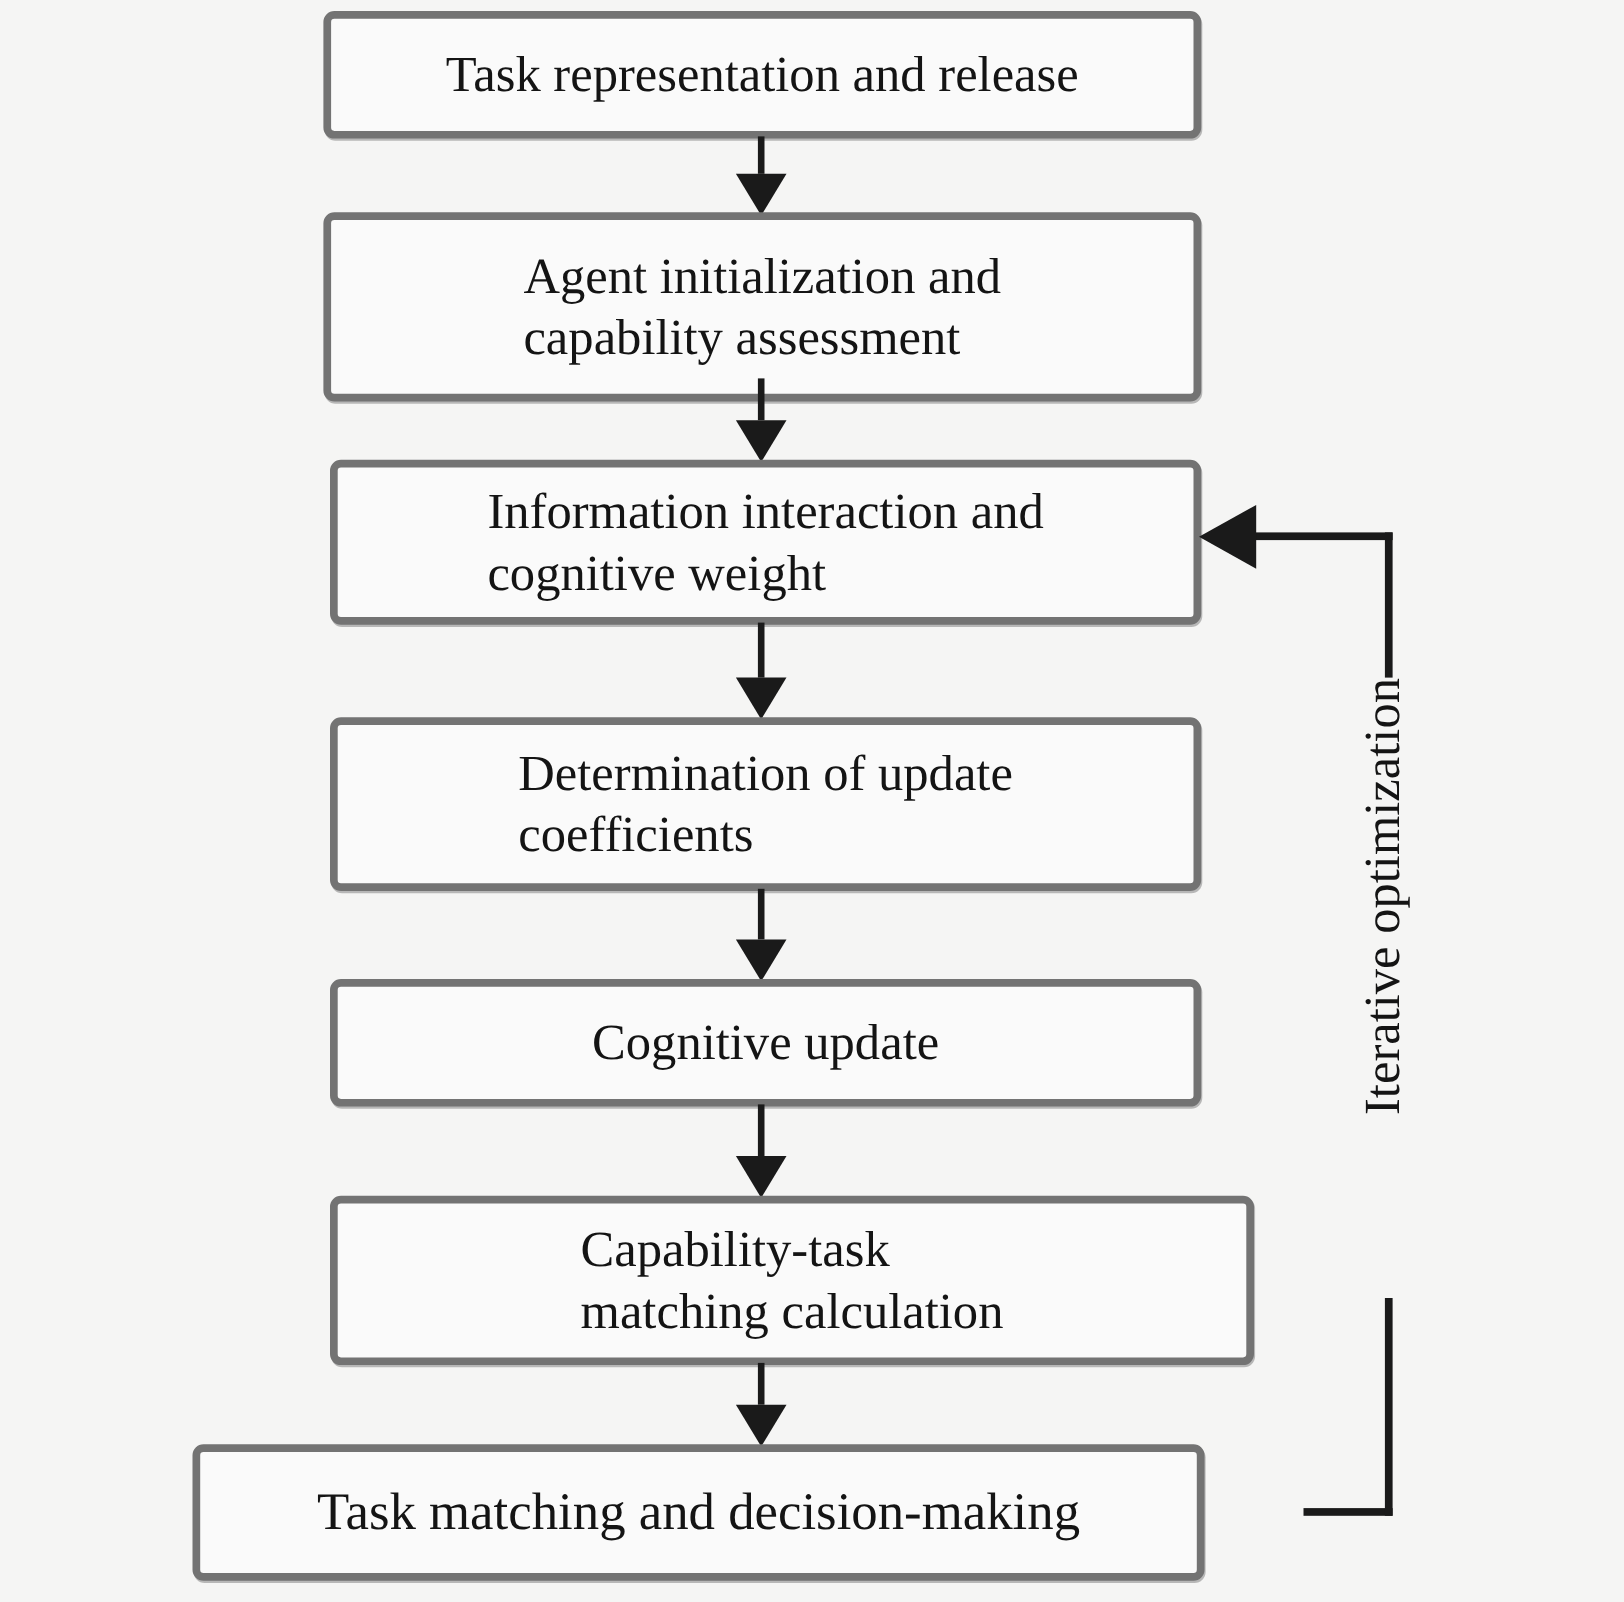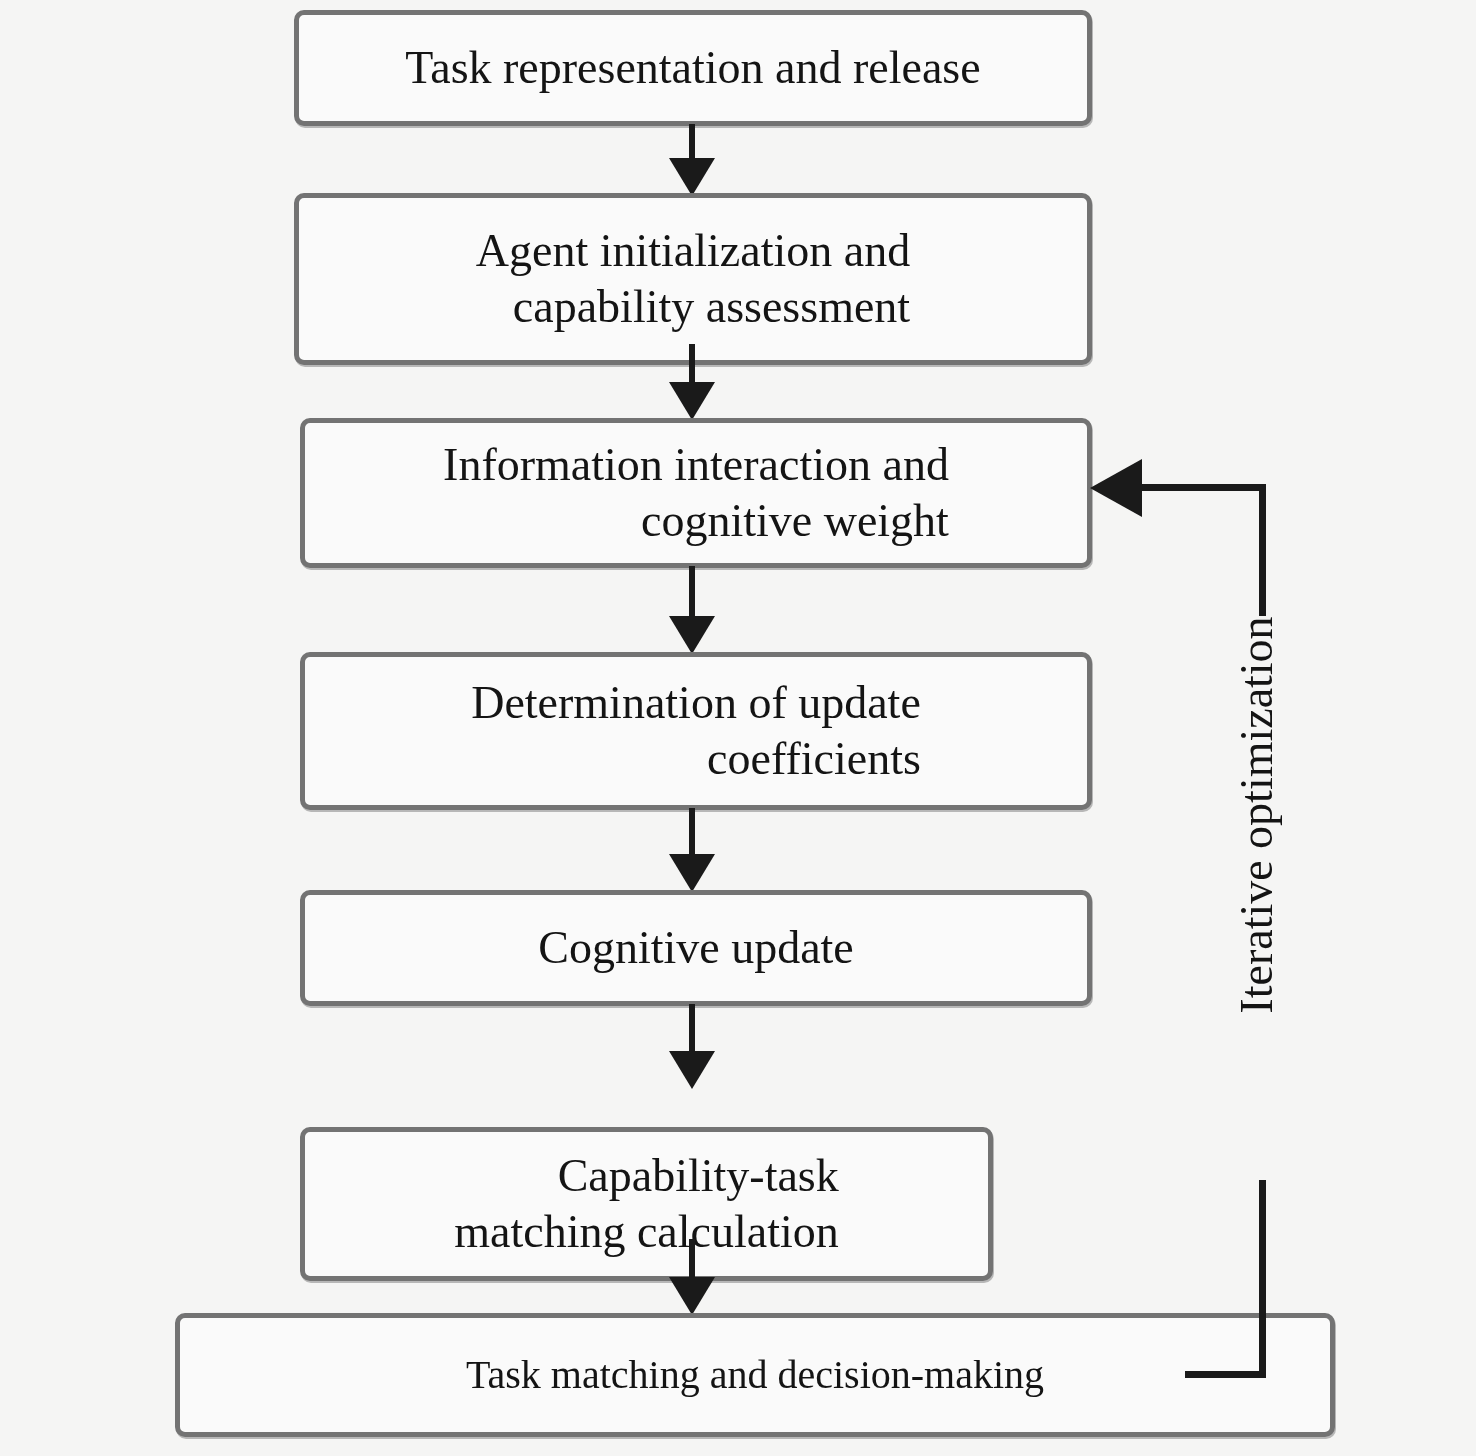--- a/index.html
+++ b/index.html
@@ -13,39 +13,39 @@
     height: 1456px;
     background: #f5f5f4;
     font-family: "Liberation Serif", "DejaVu Serif", serif;
     color: #141414;
     overflow: hidden;
   }
   .node {
     position: absolute;
     box-sizing: border-box;
     background: #fafafa;
-    border: 5px solid #737373;
+    border: 7px solid #737373;
     border-radius: 10px;
     display: flex;
     align-items: center;
     justify-content: center;
-    text-align: right;
+    text-align: left;
     font-size: 46px;
     line-height: 1.22;
     white-space: pre-line;
     box-shadow: 1px 2px 0 rgba(0,0,0,0.25);
   }
   
   .n1 { left: 294px; top: 10px;   width: 798px; height: 116px; }
   .n2 { left: 294px; top: 193px;  width: 798px; height: 172px; }
   .n3 { left: 300px; top: 418px;  width: 792px; height: 150px; }
   .n4 { left: 300px; top: 652px;  width: 792px; height: 158px; }
   .n5 { left: 300px; top: 890px;  width: 792px; height: 116px; }
-  .n6 { left: 300px; top: 1087px; width: 693px; height: 154px; margin-top: 40px; }
-  .n7 { left: 175px; top: 1313px; width: 1160px; height: 124px; font-size: 40px; }
+  .n6 { left: 300px; top: 1087px; width: 840px; height: 154px; }
+  .n7 { left: 175px; top: 1313px; width: 920px; height: 124px; font-size: 48px; }
 
   
   .v-arrow {
     position: absolute;
     left: 669px;
     width: 46px;
     display: flex;
     flex-direction: column;
     align-items: center;
   }

